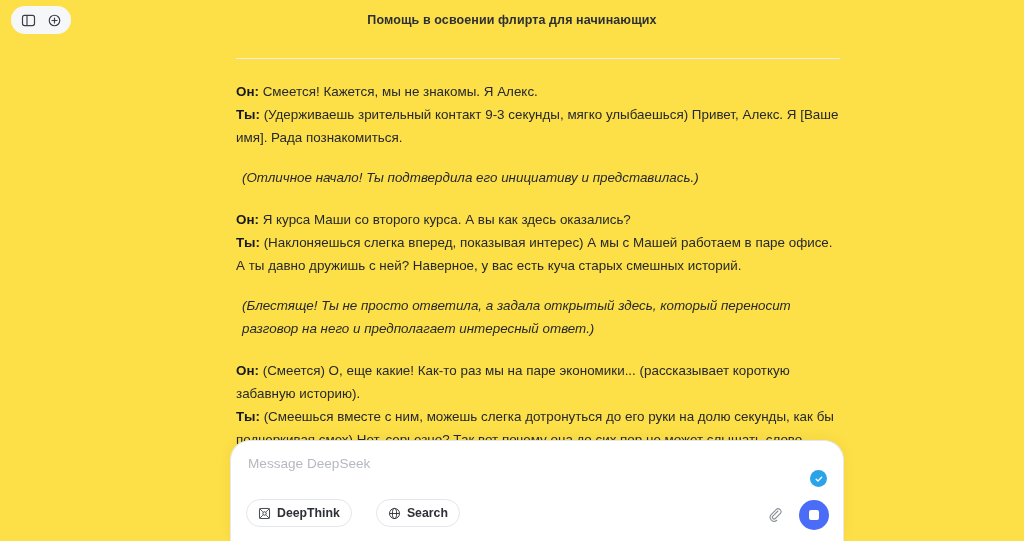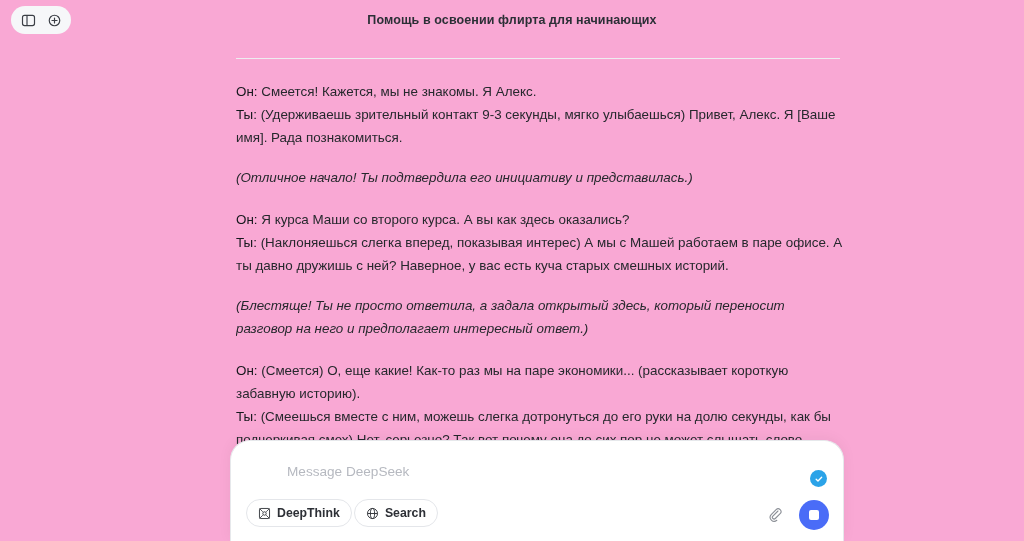--- a/index.html
+++ b/index.html
@@ -11,21 +11,21 @@
     height: 541px;
     overflow: hidden;
     background: #ffffff;
     font-family: "Liberation Sans", "DejaVu Sans", sans-serif;
   }
 
   .app {
     position: relative;
     width: 1024px;
     height: 541px;
-    background: #f9a8d4;
+    background: #fde047;
     overflow: hidden;
   }
 
   
   .topleft-pill {
     position: absolute;
     left: 11px;
     top: 6px;
     height: 28px;
     display: flex;
@@ -82,27 +82,27 @@
   .msg-block { margin: 0 0 19px 0; }
   .msg-block:last-child { margin-bottom: 0; }
 
   .line {
     font-size: 13.4px;
     line-height: 23px;
     color: #26282d;
     margin: 0;
     word-wrap: break-word;
   }
-  .speaker { font-weight: 400; color: #16181d; margin-top: 36px; }
+  .speaker { font-weight: 700; color: #16181d; margin-top: 36px; }
   .note {
     font-size: 13.4px;
     line-height: 23px;
     font-style: italic;
     color: #26282d;
-    margin: 17px 0 0 0;
+    margin: 17px 0 0 6px;
   }
 
   
   .composer-wrap {
     position: absolute;
     left: 230px;
     top: 440px;
     width: 614px;
     height: 101px;
   }
@@ -112,35 +112,34 @@
     height: 100%;
     background: #ffffff;
     border: 1px solid #e6e8eb;
     border-bottom: none;
     border-radius: 20px 20px 0 0;
     box-shadow: 0 -2px 14px rgba(16, 24, 40, 0.05);
   }
   .composer-placeholder {
     position: absolute;
     left: 17px;
-    top: 21px;
+    top: 13px;
     font-size: 13.6px;
     line-height: 20px;
     color: #b6b9c0;
     user-select: none;
-    margin-left: 39px;
   }
 
   .composer-tools {
     position: absolute;
     left: 15px;
     bottom: 14px;
     display: flex;
     align-items: center;
-    gap: 2px;
+    gap: 24px;
     margin-top: 12px;
   }
   .tool-chip {
     display: flex;
     align-items: center;
     gap: 6px;
     height: 28px;
     padding: 0 11px;
     border: 1px solid #e4e6ea;
     border-radius: 14px;

